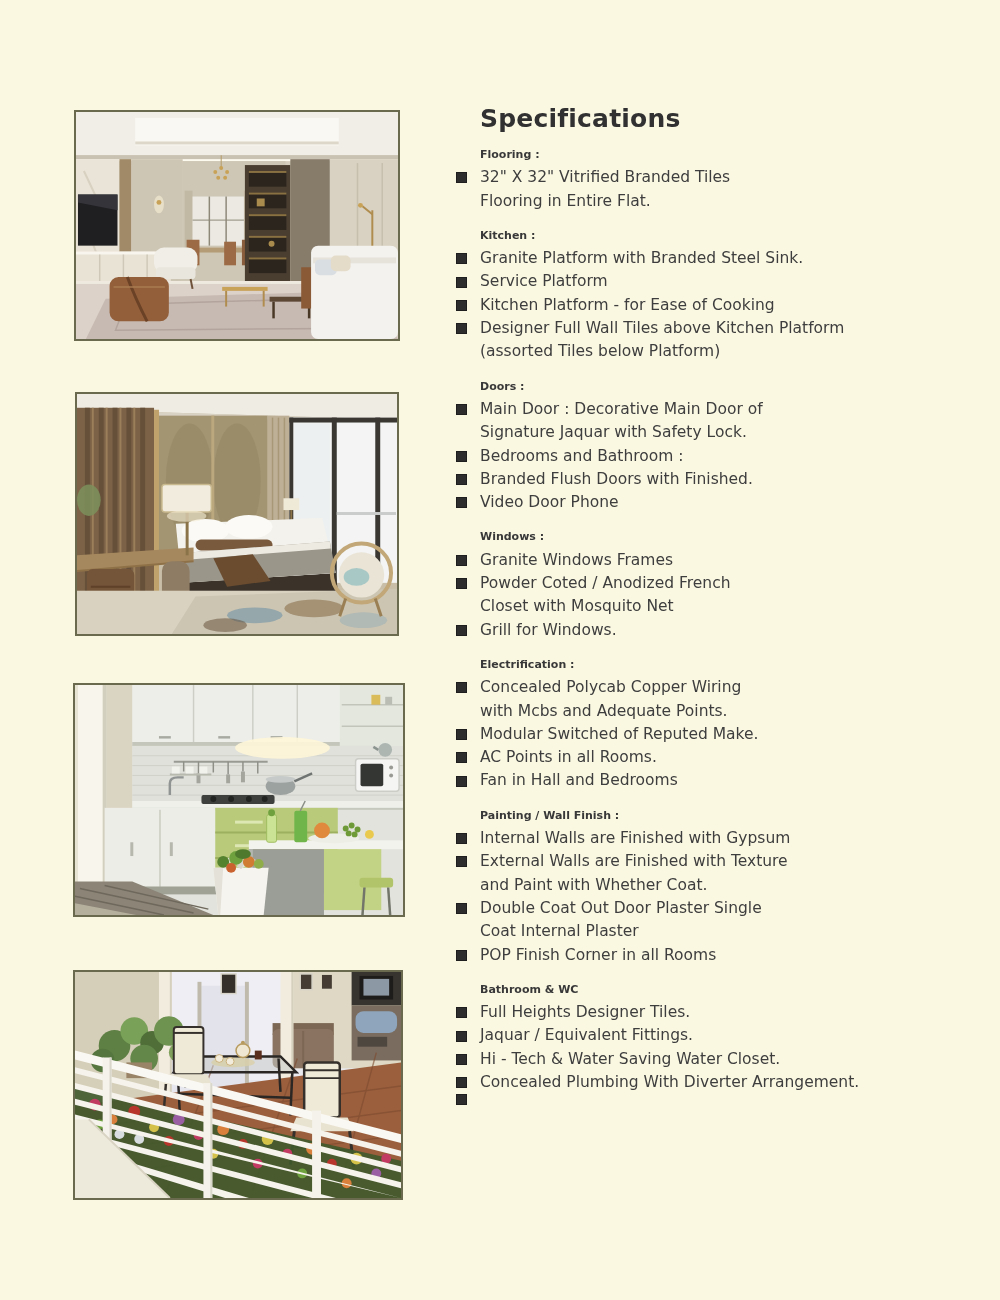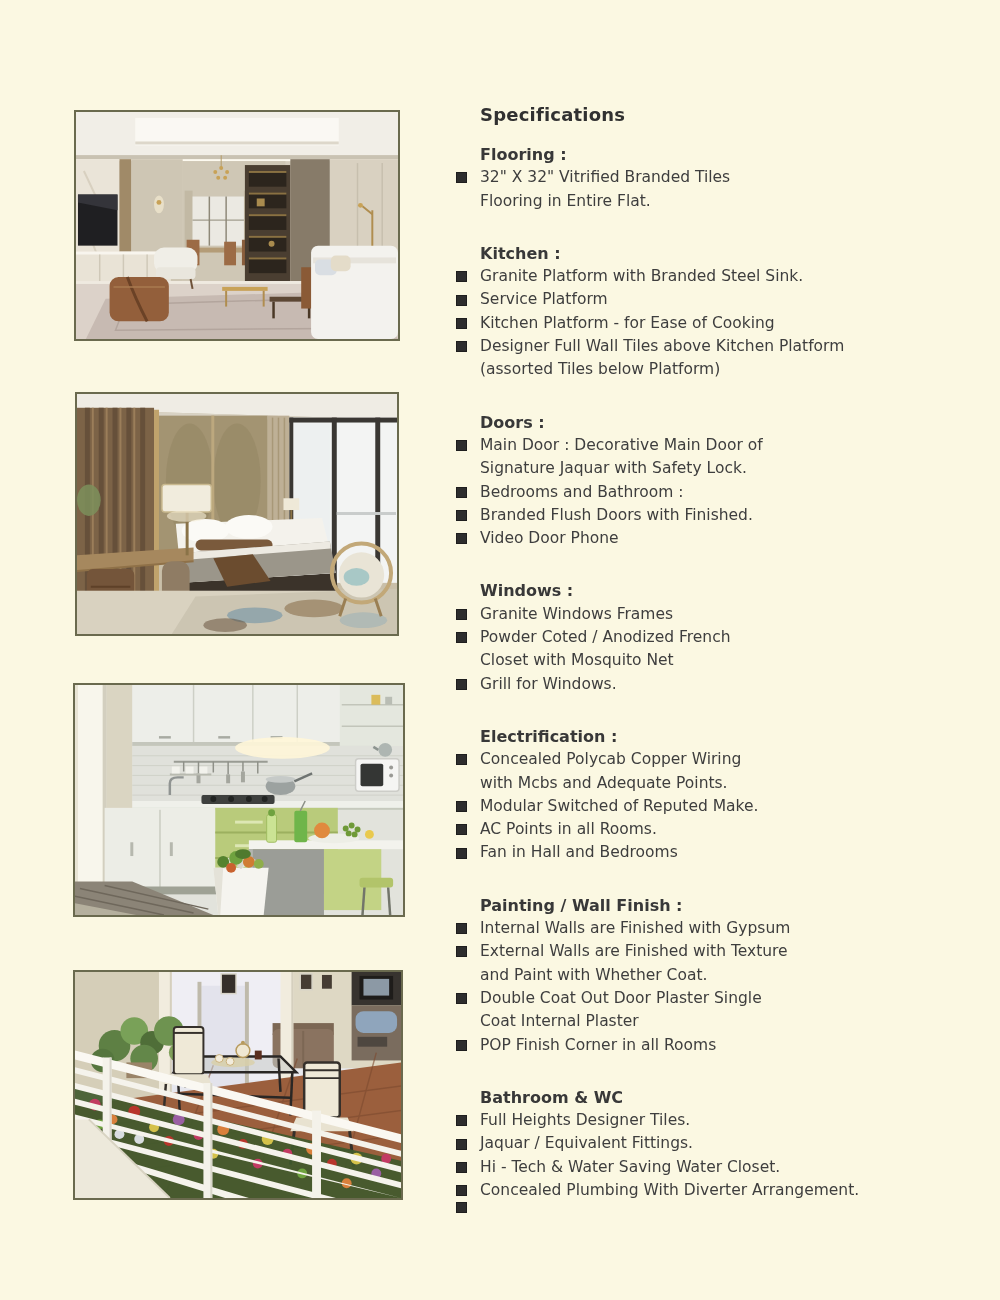--- a/index.html
+++ b/index.html
@@ -12,28 +12,28 @@
   
   .photo{position:absolute;border:2px solid #6A6A4E;box-sizing:border-box;margin:0;padding:0;background:#E8E2D4;}
   .photo svg{display:block;width:100%;height:100%;}
   .p1{left:74px;top:110px;width:326px;height:231px;}
   .p2{left:75px;top:392px;width:324px;height:244px;}
   .p3{left:73px;top:683px;width:332px;height:234px;}
   .p4{left:73px;top:970px;width:330px;height:230px;}
   
   .page-title{
     position:absolute;left:480px;top:104px;margin:0;
-    font-size:18px;font-weight:700;color:#313131;letter-spacing:.2px;
+    font-size:25px;font-weight:700;color:#313131;letter-spacing:.2px;
   }
   .specs{
     position:absolute;left:448px;top:143px;width:545px;
     font-size:15.5px;line-height:23.3px;
   }
-  .section + .section{margin-top:29px;}
-  .sec-heading{font-weight:700;font-size:16px;color:#383838;margin-left:32px;}
+  .section + .section{margin-top:11px;}
+  .sec-heading{font-weight:700;font-size:11px;color:#383838;margin-left:32px;}
   .line{display:flex;}
   .bullet-cell{flex:0 0 32px;display:flex;align-items:center;}
   .sq{display:block;width:11px;height:11px;background:#2D2D2D;margin-left:8px;border:1px solid #1E1E1E;box-sizing:border-box;}
   .spec-text{white-space:nowrap;}
 </style>
 </head>
 <body>
 
 <main>
 

